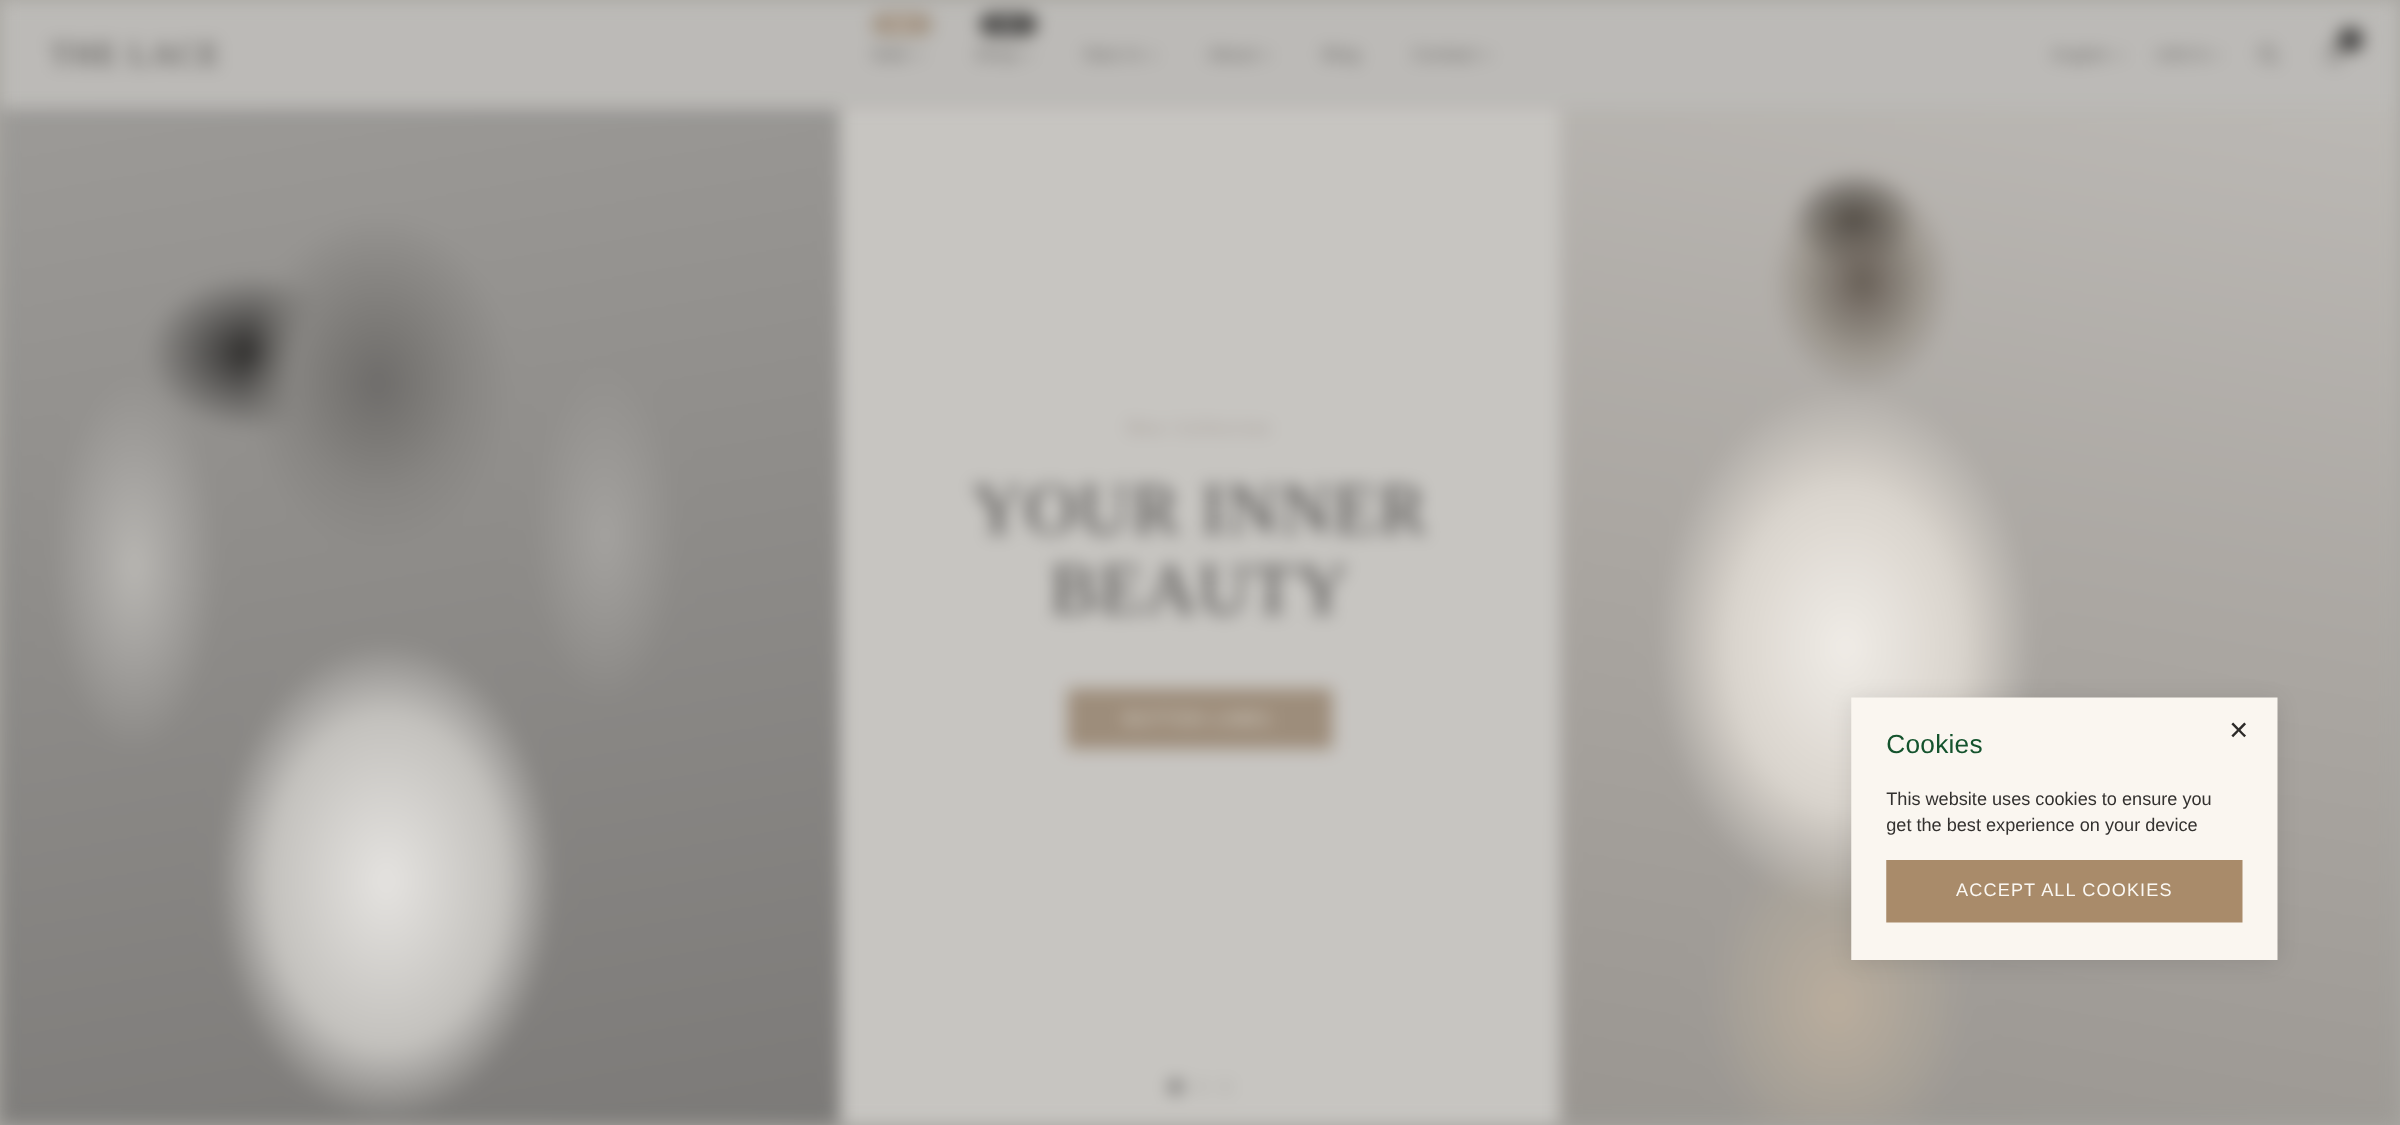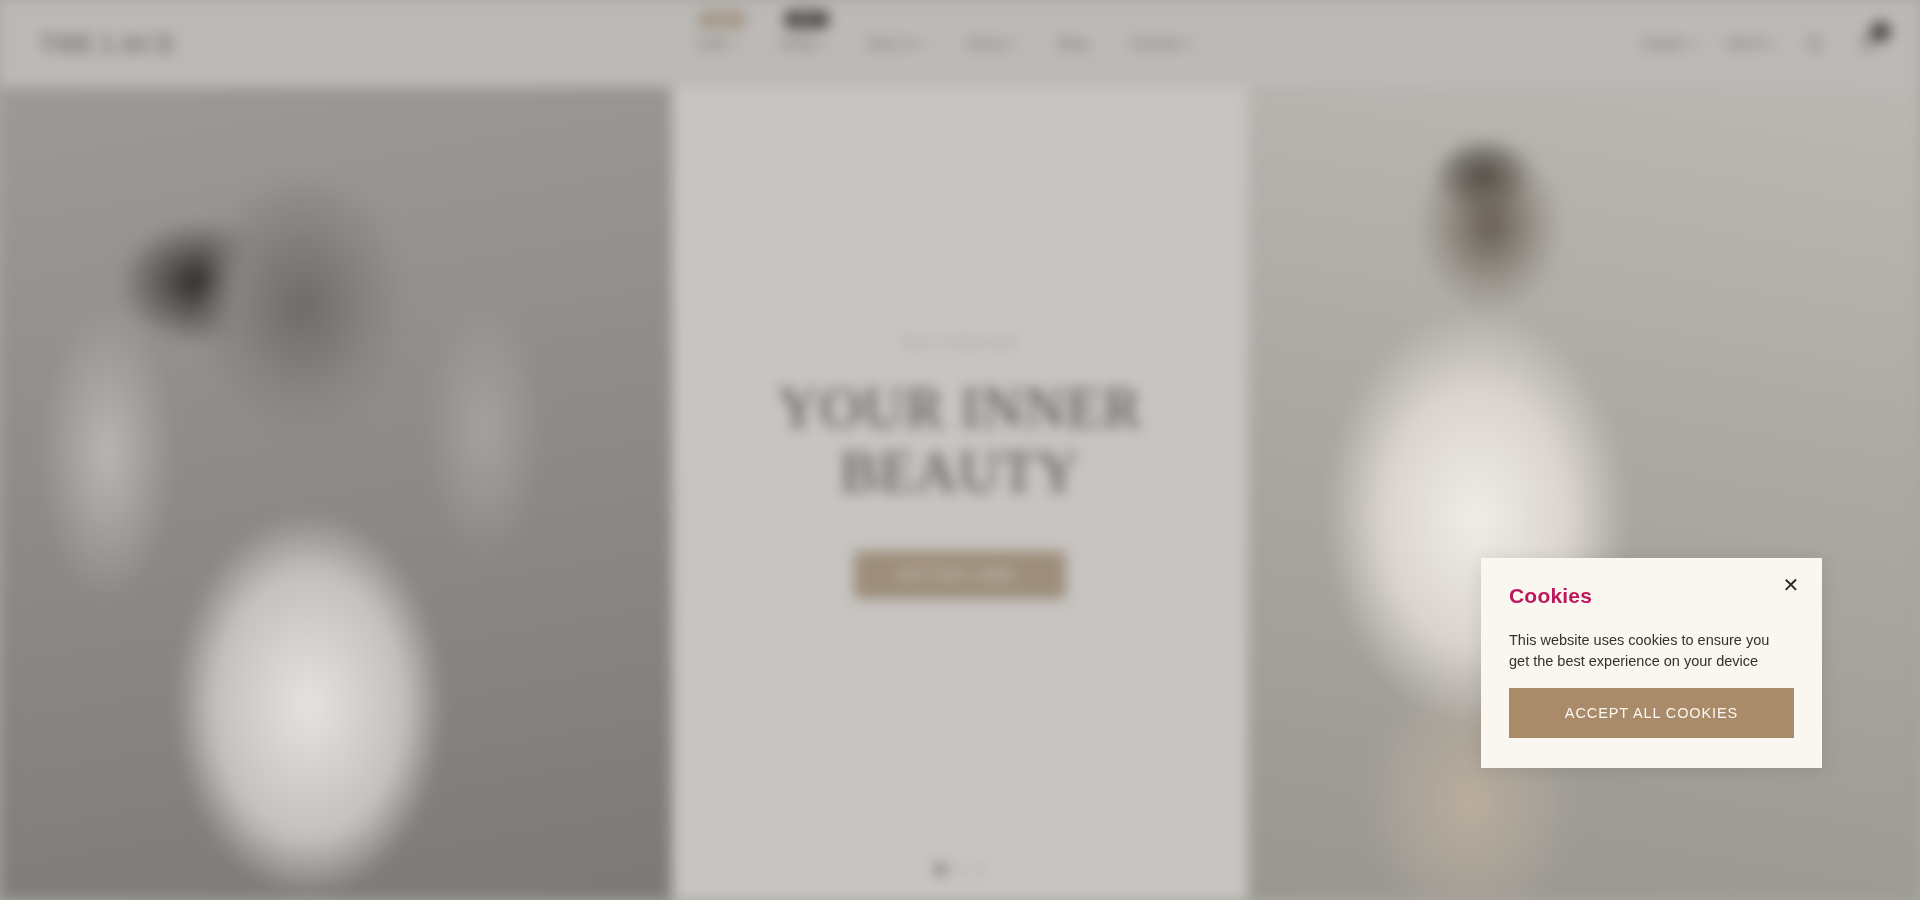--- a/index.html
+++ b/index.html
@@ -251,22 +251,22 @@
     justify-content: center;
     background: none;
     border: none;
     cursor: pointer;
     color: #2c2a28;
     font-size: 20px;
     line-height: 1;
   }
   .cookie-title {
     font-size: 21px;
-    font-weight: 700;
-    color: #be185d;
+    font-weight: 400;
+    color: #14532d;
     margin-bottom: 22px;
     letter-spacing: 0.2px;
   }
   .cookie-text {
     font-size: 14.5px;
     line-height: 1.48;
     color: #33312f;
     margin-bottom: 15px;
     max-width: 278px;
   }

